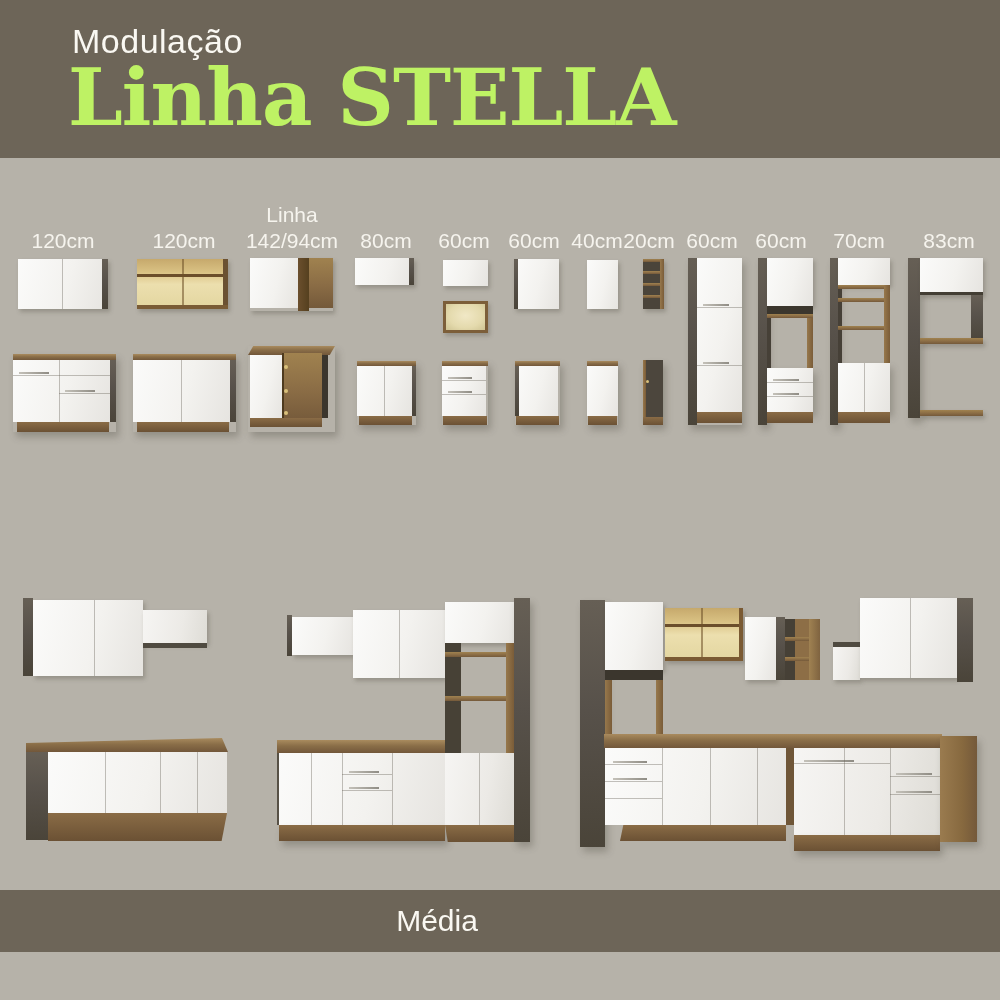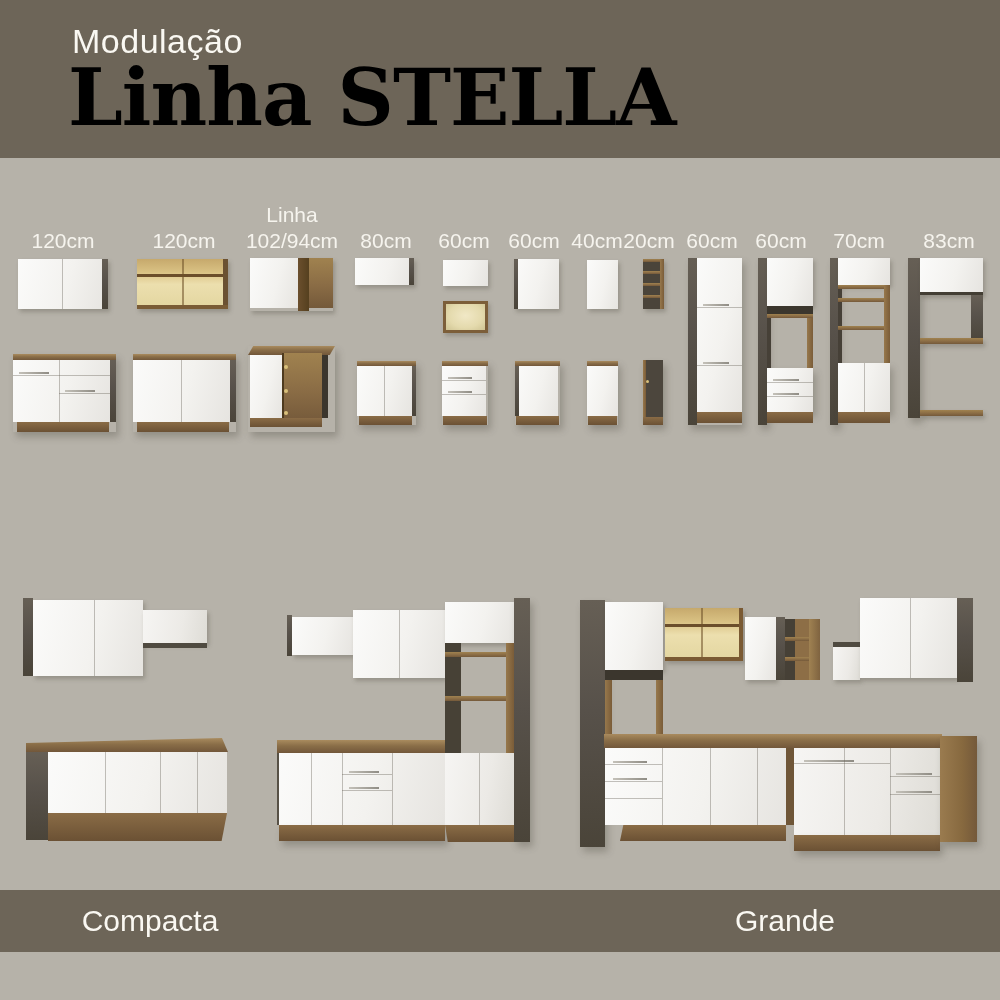--- a/index.html
+++ b/index.html
@@ -19,21 +19,21 @@
   .am{background:linear-gradient(180deg,#c6a96c 0%,#d9c183 28%,#ecdfae 55%,#e4d7a2 100%)}
   .nv{background:radial-gradient(ellipse at 50% 45%,#f1e8c6 0%,#e4daad 60%,#cfc493 100%);
       border:3px solid #7c5e39;box-sizing:border-box}
   .vl{width:1px;background:rgba(100,95,85,.38)}
   .hl{height:1px;background:rgba(100,95,85,.38)}
   .hd{height:2px;background:linear-gradient(90deg,#c4c1b9,#8f8c84)}
   .sh{box-shadow:3px 5px 7px rgba(70,65,55,.30)}
   .shw{box-shadow:2px 3px 4px rgba(70,65,55,.28)}
   
   .subtitle{position:absolute;left:72px;top:22px;color:#faf8f2;font-size:34px;letter-spacing:.5px}
-  .title{position:absolute;left:68px;top:52px;color:#000000;font-size:78px;font-weight:bold;
+  .title{position:absolute;left:68px;top:52px;color:#bef264;font-size:78px;font-weight:bold;
          font-family:"DejaVu Serif",serif;letter-spacing:-1px}
   .lbl{position:absolute;bottom:246px;width:100px;text-align:center;color:#f6f4ee;
        font-size:21px;line-height:26px}
   .bannertxt{position:absolute;left:0;top:0;width:100%;height:62px;line-height:62px;
        text-align:center;color:#faf8f2;font-size:30px}
   .klbl{position:absolute;top:0;width:180px;height:62px;line-height:62px;text-align:center;
        color:#faf8f2;font-size:30px}
 </style>
 </head>
 <body>
@@ -50,21 +50,21 @@
     <div class="lbl" style="left:13px">
         <div></div>
         <div>120cm</div>
       </div>
     <div class="lbl" style="left:134px">
         <div></div>
         <div>120cm</div>
       </div>
     <div class="lbl" style="left:242px">
         <div>Linha</div>
-        <div>102/94cm</div>
+        <div>142/94cm</div>
       </div>
     <div class="lbl" style="left:336px">
         <div></div>
         <div>80cm</div>
       </div>
     <div class="lbl" style="left:414px">
         <div></div>
         <div>60cm</div>
       </div>
     <div class="lbl" style="left:484px">
@@ -347,17 +347,16 @@
         <div class="abs hd" style="left:102px;top:25px;width:36px"></div>
         <div class="abs hd" style="left:102px;top:43px;width:36px"></div>
       </div>
       <div class="abs pl sh" style="left:620px;top:263px;width:166px;height:16px;clip-path:polygon(2% 0,100% 0,100% 100%,0 100%)"></div>
       <div class="abs pl sh" style="left:794px;top:273px;width:146px;height:16px"></div>
       <div class="abs sh" style="left:940px;top:174px;width:37px;height:106px;background:linear-gradient(90deg,#9a7b4f 0%,#87693f 60%,#74593a 100%)"></div>
     </div>
   </div>
 
   <div class="band" style="top:890px;height:62px">
-    <div class="klbl" style="left:60px">Compacta</div>
-    <div class="klbl" style="left:695px">Grande</div>
+    <div class="klbl" style="left:347px">Média</div>
   </div>
 
 </div>
 
 </body></html>

